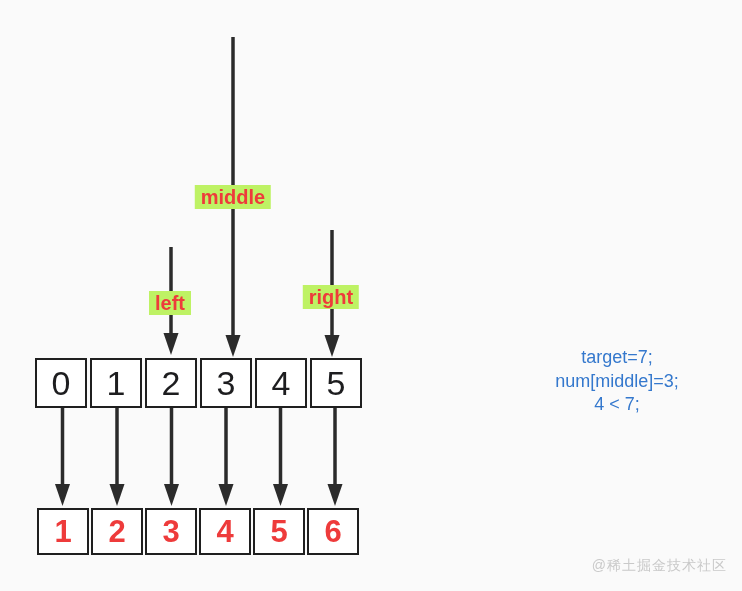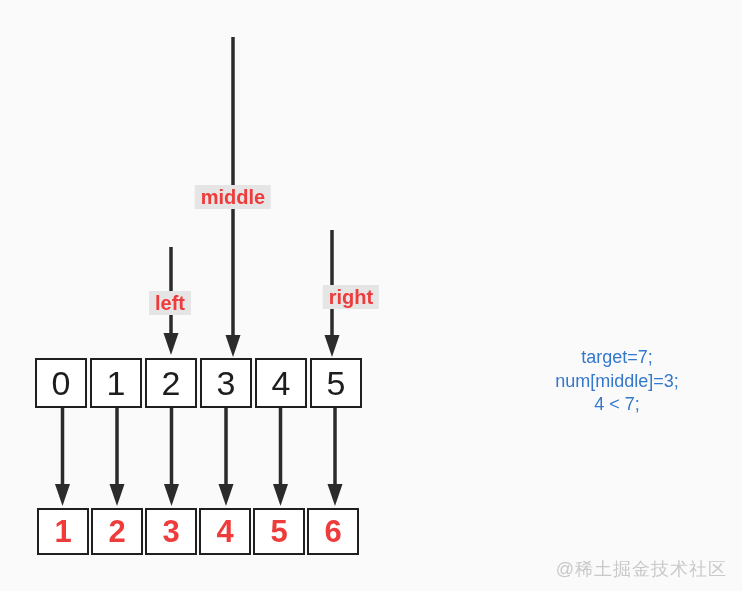--- a/index.html
+++ b/index.html
@@ -8,31 +8,31 @@
     background: #fafafa;
     font-family: "Liberation Sans", sans-serif;
     overflow: hidden;
   }
   .stage { position: relative; width: 742px; height: 591px; }
   .arrow-layer { position: absolute; left: 0; top: 0; }
 
   .pointer-label {
     position: absolute;
     transform: translateX(-50%);
-    background: #e5e5e5;
+    background: #bef264;
     color: #ee3b3b;
     font-size: 20px;
     font-weight: 700;
     padding: 1px 6px;
     line-height: 22px;
     white-space: nowrap;
   }
   .label-middle { left: 233px; top: 185px; }
   .label-left   { left: 170px; top: 291px; text-align: center; }
-  .label-right  { left: 331px; top: 285px; margin-left: 20px; }
+  .label-right  { left: 331px; top: 285px; }
 
   .array-row {
     position: absolute;
     display: flex;
   }
   .array-row .cell {
     box-sizing: border-box;
     background: #ffffff;
     border: 2.5px solid #1f1f1f;
     display: flex;
@@ -58,21 +58,21 @@
     color: #3478cd;
     font-size: 18px;
     line-height: 23.5px;
     white-space: nowrap;
   }
 
   .watermark {
     position: absolute;
     top: 557px; right: 15px;
     color: #c9c9c9;
-    font-size: 18px;
+    font-size: 14px;
     letter-spacing: 1px;
   }
 </style>
 </head>
 <body>
 
 <div class="stage">
 
   <svg class="arrow-layer" width="742" height="591" viewBox="0 0 742 591">
 

